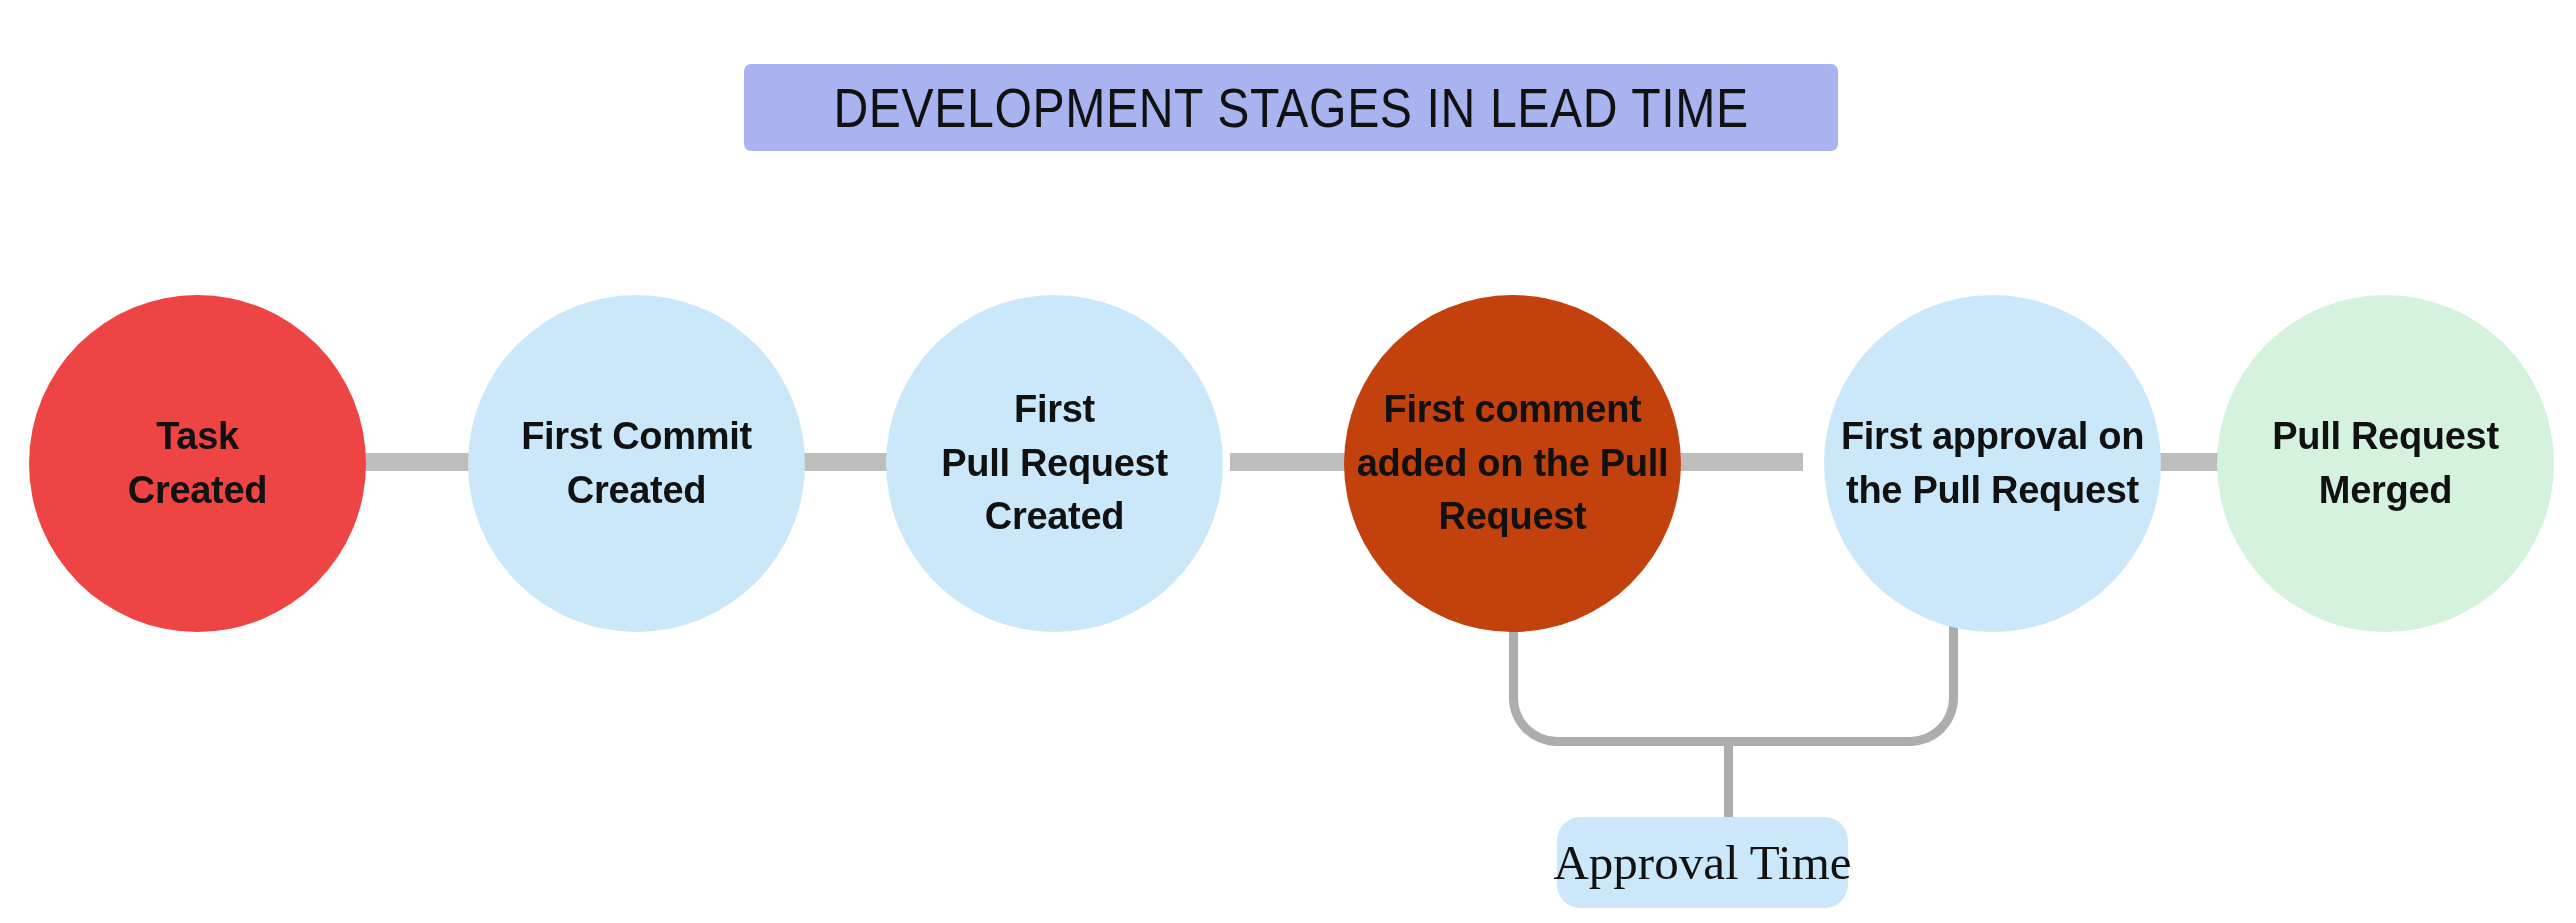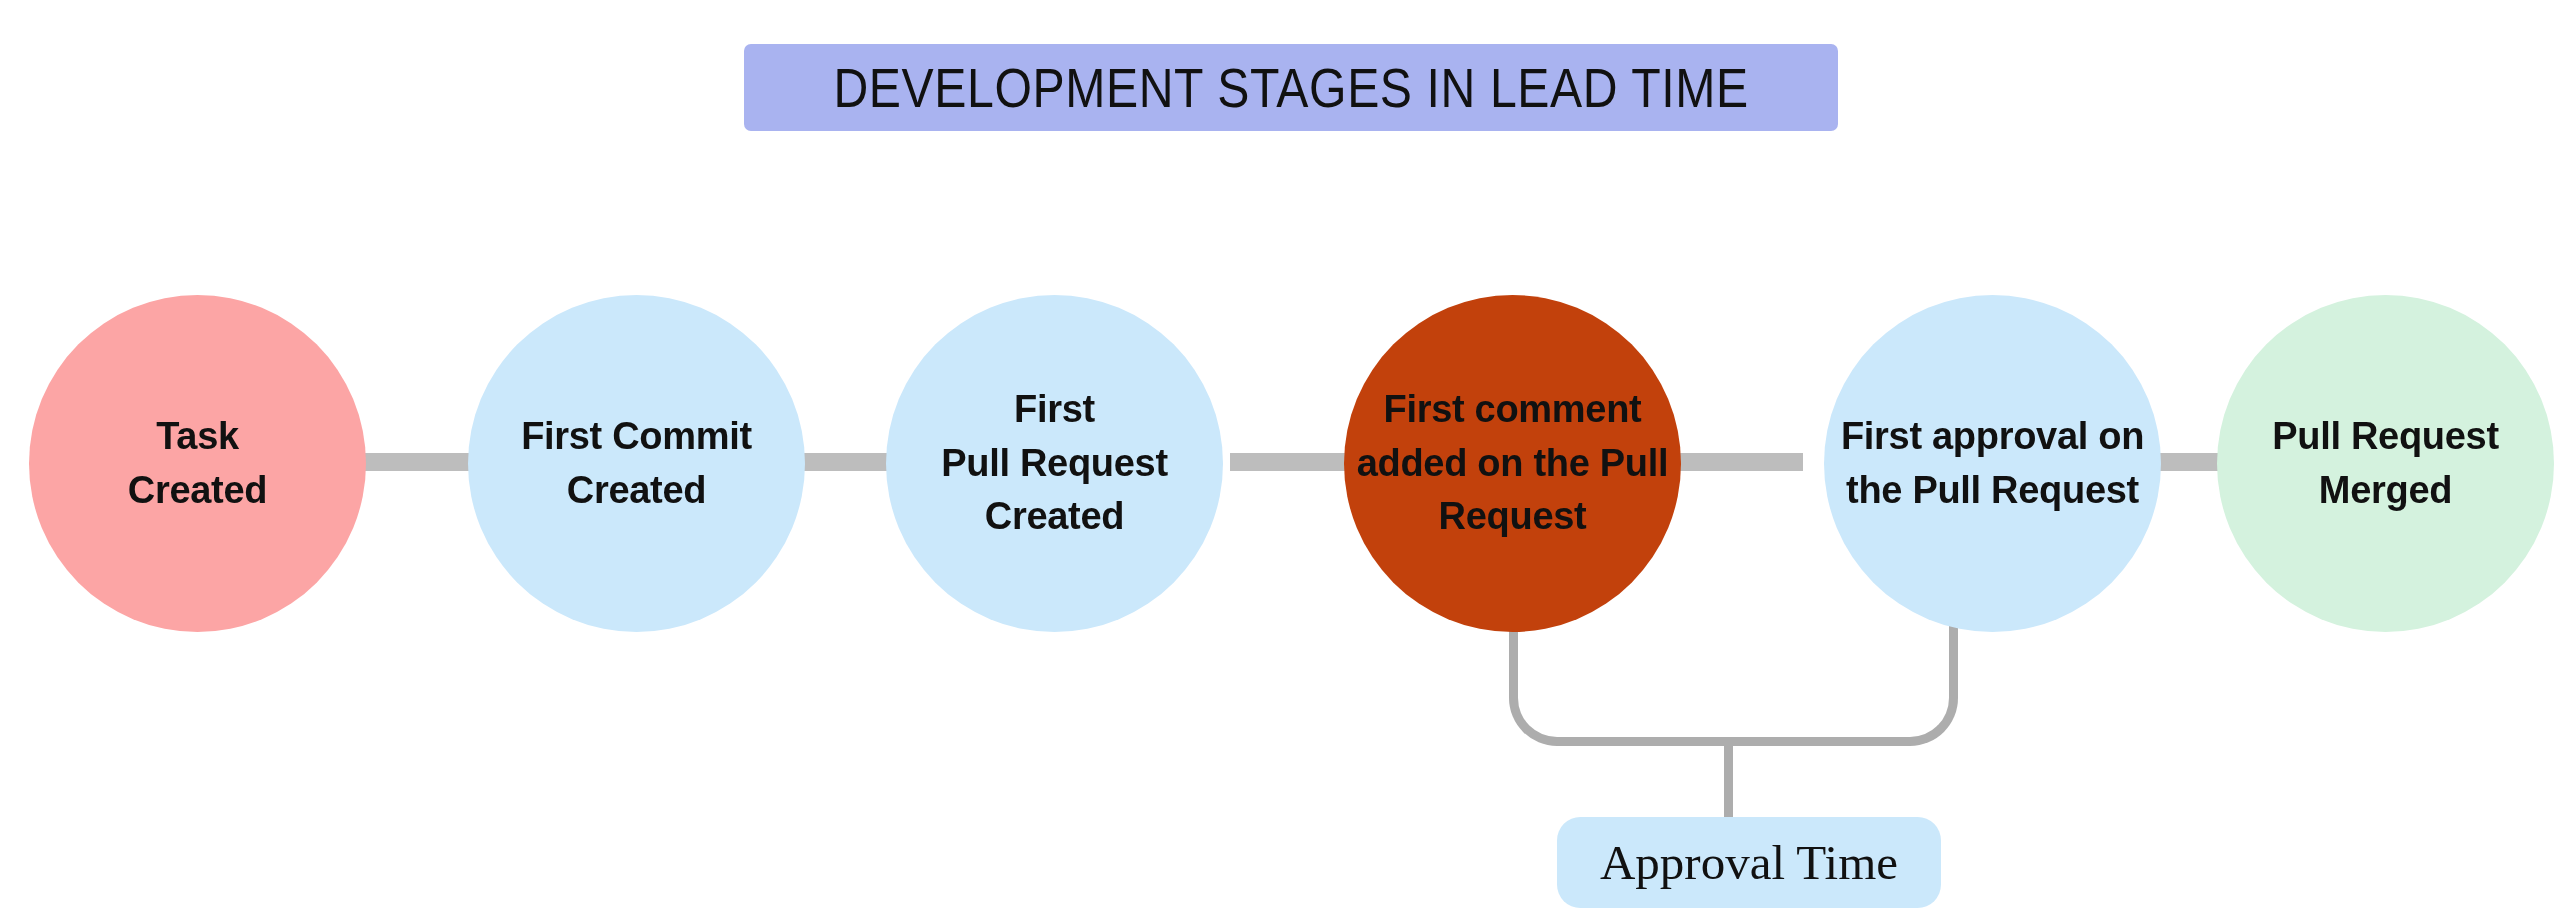--- a/index.html
+++ b/index.html
@@ -14,21 +14,21 @@
     background: #ffffff;
     overflow: hidden;
     font-family: "Liberation Sans", sans-serif;
     color: #111111;
   }
 
   
   .title-box {
     position: absolute;
     left: 744px;
-    top: 44px;
+    top: 64px;
     width: 1094px;
     height: 87px;
     border-radius: 6.9px;
     display: flex;
     align-items: center;
     justify-content: center;
     z-index: 3;
   }
   .title-text {
     font-size: 56px;
@@ -104,21 +104,21 @@
     width: 9px;
     height: 73px;
     z-index: 1;
   }
 
   
   .annotation-box {
     position: absolute;
     left: 1557px;
     top: 817px;
-    width: 384px;
+    width: 291px;
     height: 91px;
     border-radius: 23.4px;
     display: flex;
     align-items: center;
     justify-content: center;
     z-index: 2;
   }
   .annotation-label {
     font-family: cursive;
     font-size: 49px;
@@ -135,21 +135,21 @@
   <div class="title-box" style="background-color: rgb(169, 179, 240);">
     <span class="title-text">DEVELOPMENT STAGES IN LEAD TIME</span>
   </div>
 
   <div class="connector connector-1" style="background-color: rgb(189, 189, 189);"></div>
   <div class="connector connector-2" style="background-color: rgb(189, 189, 189);"></div>
   <div class="connector connector-3" style="background-color: rgb(189, 189, 189);"></div>
   <div class="connector connector-4" style="background-color: rgb(189, 189, 189);"></div>
   <div class="connector connector-5" style="background-color: rgb(189, 189, 189);"></div>
 
-  <div class="stage-circle stage-1" style="background-color: #fca5a5;">
+  <div class="stage-circle stage-1" style="background-color: #ef4444;">
     <span class="stage-label">Task
 Created</span>
   </div>
   <div class="stage-circle stage-2" style="background-color: rgb(203, 232, 251);">
     <span class="stage-label">First Commit
 Created</span>
   </div>
   <div class="stage-circle stage-3" style="background-color: rgb(203, 232, 251);">
     <span class="stage-label">First
 Pull Request

